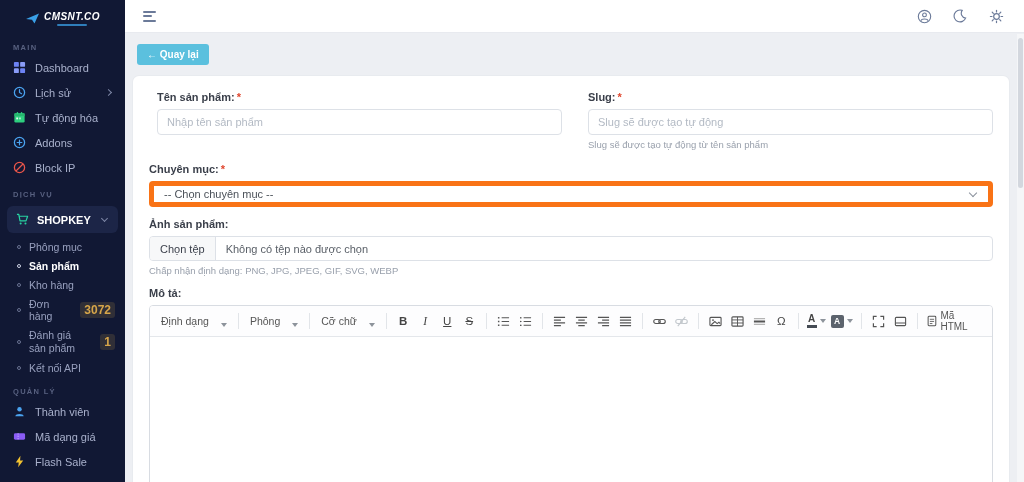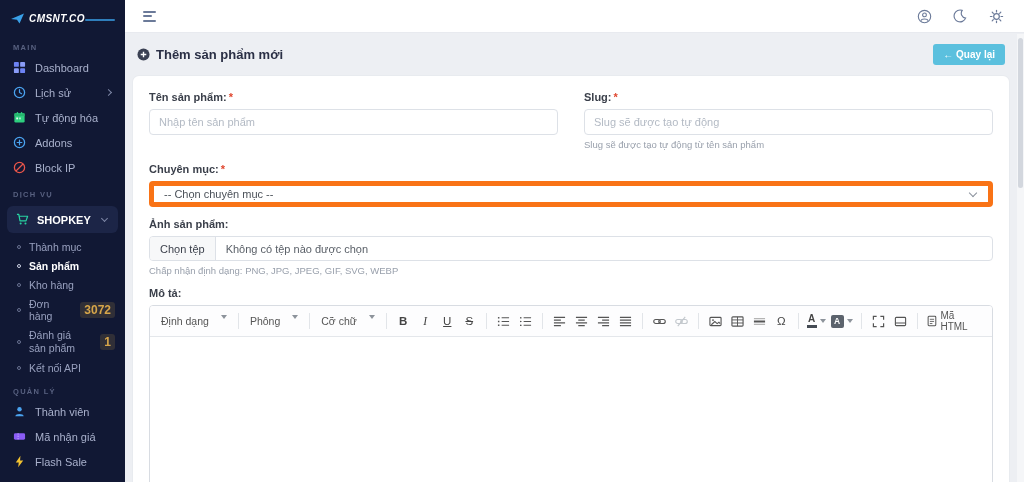--- a/index.html
+++ b/index.html
@@ -2,21 +2,21 @@
 <html><head>
 <meta charset="utf-8">
 <style>
   html,body{margin:0;padding:0;}
   body{width:1024px;height:482px;overflow:hidden;font-family:"Liberation Sans",sans-serif;background:#edeff3;position:relative;}
   *{box-sizing:border-box;}
 
   
   .sidebar{position:absolute;left:0;top:0;width:125px;height:482px;background:#111834;color:#a9b1cc;overflow:hidden;}
   .logo-row{height:33px;display:flex;align-items:center;justify-content:center;gap:4px;padding-top:4px;}
-  .logo-text{display:flex;align-items:center;line-height:1;}
+  .logo-text{display:flex;flex-direction:column;align-items:center;line-height:1;}
   .logo-name{color:#fff;font-style:italic;font-weight:900;font-size:10px;letter-spacing:.4px;}
   .logo-bar{width:30px;height:2px;background:#3aa0e8;margin-top:2px;border-radius:1px;opacity:.75;}
   .nav-label{font-size:7.5px;font-weight:700;letter-spacing:1.3px;color:#586180;padding:10px 13px 3px;text-transform:uppercase;}
   .nav-item{display:flex;align-items:center;gap:9px;padding:5.5px 12px;font-size:11px;color:#a9b1cc;cursor:pointer;}
   .nav-item .ic{width:14px;height:14px;flex:0 0 14px;display:flex;align-items:center;justify-content:center;}
   .chev{width:5px;height:5px;border-right:1.5px solid #7d86a5;border-bottom:1.5px solid #7d86a5;display:inline-block;}
   .chev.right{transform:rotate(-45deg);margin-left:auto;margin-right:2px;}
   .chev.down{transform:rotate(45deg);margin-left:auto;margin-right:2px;margin-top:-2px;}
   .shopkey{margin:4px 7px;padding:7px 9px;background:#1c2547;border-radius:6px;display:flex;align-items:center;gap:8px;color:#fff;font-weight:700;font-size:11px;cursor:pointer;}
   .subitem{display:flex;align-items:center;gap:8px;padding:3.5px 10px 3.5px 17px;font-size:10.5px;color:#99a1bf;cursor:pointer;}
@@ -38,40 +38,40 @@
   .top-icons{display:flex;align-items:center;gap:20px;}
   .top-icons .tic{width:16px;height:16px;display:flex;align-items:center;justify-content:center;cursor:pointer;}
 
   
   .page{position:absolute;top:34px;left:0;right:7px;bottom:0;background:#edeff3;padding:0 8px;}
   .title-row{display:flex;align-items:center;justify-content:space-between;padding:10px 4px 11px;}
   .page-title{display:flex;align-items:center;gap:6px;font-size:13px;font-weight:700;color:#2a2f45;}
   .btn-back{background:#5bc0de;color:#fff;font-size:10px;font-weight:600;border:none;border-radius:3px;padding:5px 10px;cursor:pointer;}
   .card{background:#fff;border-radius:6px;padding:15px 16px;height:600px;box-shadow:0 0 0 1px rgba(20,30,60,.02);}
 
-  .grid2{display:grid;grid-template-columns:1fr 1fr;gap:0 26px;}
+  .grid2{display:grid;grid-template-columns:1fr 1fr;gap:0 26px;margin-left:8px;}
   .f-label{font-size:11px;font-weight:700;color:#3a3f4a;margin-bottom:6px;display:block;}
   .req{color:#e0462e;margin-left:2px;}
   .input{width:100%;height:25px;border:1px solid #dde1e7;border-radius:4px;padding:12px 9px;font-size:11px;color:#495057;background:#fff;outline:none;font-family:"Liberation Sans",sans-serif;}
   .input::placeholder{color:#b3bac4;}
   .help{font-size:9.5px;color:#99a0ac;margin-top:4px;}
   .mt{margin-top:13px;}
 
   .select-box{position:relative;height:26px;border:5px solid #f97316;border-radius:4px;display:flex;align-items:center;padding:0 10px;font-size:11px;color:#4a5058;cursor:pointer;}
   .select-box .chev2{position:absolute;right:12px;width:6px;height:6px;border-right:1.5px solid #8a919c;border-bottom:1.5px solid #8a919c;transform:rotate(45deg);margin-top:-2px;}
 
   .file-box{display:flex;align-items:center;border:1px solid #dde1e7;border-radius:4px;height:25px;overflow:hidden;cursor:pointer;}
   .file-btn{padding:0 10px;height:100%;display:flex;align-items:center;background:#f7f8f9;border-right:1px solid #dde1e7;font-size:11px;color:#3a3f4a;white-space:nowrap;}
   .file-text{padding:0 10px;font-size:11px;color:#5a6068;}
 
   
   .editor{border:1px solid #d8dce2;border-radius:4px;overflow:hidden;}
   .ed-toolbar{display:flex;align-items:center;padding:5px 6px;border-bottom:1px solid #e4e7eb;background:#fdfdfe;gap:1px;}
   .ed-sep{width:1px;height:16px;background:#e2e5e9;margin:0 5px;flex:0 0 1px;}
-  .ed-dd{display:flex;align-items:flex-start;gap:12px;font-size:10.5px;color:#555;padding:2px 5px;cursor:pointer;white-space:nowrap;}
+  .ed-dd{display:flex;align-items:flex-end;gap:12px;font-size:10.5px;color:#555;padding:2px 5px;cursor:pointer;white-space:nowrap;}
   .caret{width:0;height:0;border-left:3.5px solid transparent;border-right:3.5px solid transparent;border-top:4px solid #8d939b;display:inline-block;}
   .ed-btn{min-width:21px;height:20px;display:inline-flex;align-items:center;justify-content:center;border-radius:2px;font-size:11.5px;color:#444;cursor:pointer;gap:3px;padding:0 2px;}
   .ed-btn.b{font-weight:800;}
   .ed-btn.i{font-style:italic;font-family:"Liberation Serif",serif;}
   .ed-btn.u{text-decoration:underline;}
   .ed-btn.s{text-decoration:line-through;}
   .a-wrap{display:flex;flex-direction:column;align-items:center;line-height:1;}
   .a-wrap .a{font-size:10px;font-weight:700;color:#444;}
   .a-wrap .cbar{width:10px;height:3px;background:#454b54;margin-top:1px;}
   .a-box{width:13px;height:13px;background:#5c636d;border-radius:2px;color:#fff;font-size:8.5px;font-weight:700;display:flex;align-items:center;justify-content:center;}
@@ -167,21 +167,21 @@
           <circle cx="5" cy="11.4" r="1.1" fill="#27d3a2"></circle>
           <circle cx="10.2" cy="11.4" r="1.1" fill="#27d3a2"></circle>
         </svg>
     </span>
     <span>SHOPKEY</span>
     <span class="chev down"></span>
   </div>
 
   <div class="subitem">
     <span class="dot"></span>
-    <span>Thành mục</span>
+    <span>Phông mục</span>
   </div>
   <div class="subitem active">
     <span class="dot"></span>
     <span>Sản phẩm</span>
   </div>
   <div class="subitem">
     <span class="dot"></span>
     <span>Kho hàng</span>
   </div>
   <div class="subitem">
@@ -211,21 +211,21 @@
     <span>Thành viên</span>
   </div>
 
   <div class="nav-item">
     <span class="ic">
       <svg width="13" height="13" viewBox="0 0 14 14">
           <rect x="1" y="3.5" width="12" height="7" rx="1.5" fill="#8a5cf6"></rect>
           <path d="M5.5 3.5 V10.5" stroke="#c9b2fb" stroke-width="1" stroke-dasharray="1.4 1.2"></path>
         </svg>
     </span>
-    <span>Mã nhận giá</span>
+    <span>Mã dạng giá</span>
   </div>
 
   <div class="nav-item">
     <span class="ic">
       <svg width="13" height="13" viewBox="0 0 14 14">
           <path d="M8 .8 L3 8 H6.2 L5.6 13.2 L11 5.8 H7.6 Z" fill="#f2c230"></path>
         </svg>
     </span>
     <span>Flash Sale</span>
   </div>
@@ -272,29 +272,20 @@
               <path d="M12.6 3.4 L11.4 4.6"></path>
               <path d="M4.6 11.4 L3.4 12.6"></path>
             </g>
           </svg>
       </span>
     </div>
   </div>
 
   <div class="page">
     <div class="title-row">
-      <div class="page-title">
-        <span>
-          <svg width="13" height="13" viewBox="0 0 14 14">
-              <circle cx="7" cy="7" r="6.5" fill="#3b4153"></circle>
-              <path d="M7 4 V10 M4 7 H10" stroke="#fff" stroke-width="1.5"></path>
-            </svg>
-        </span>
-        <span>Thêm sản phẩm mới</span>
-      </div>
       <button class="btn-back">← Quay lại</button>
     </div>
 
     <div class="card">
 
       <div class="grid2">
         <div>
           <span class="f-label"><span>Tên sản phẩm:</span><span class="req">*</span></span>
           <input class="input" type="text" placeholder="Nhập tên sản phẩm" style="">
         </div>

